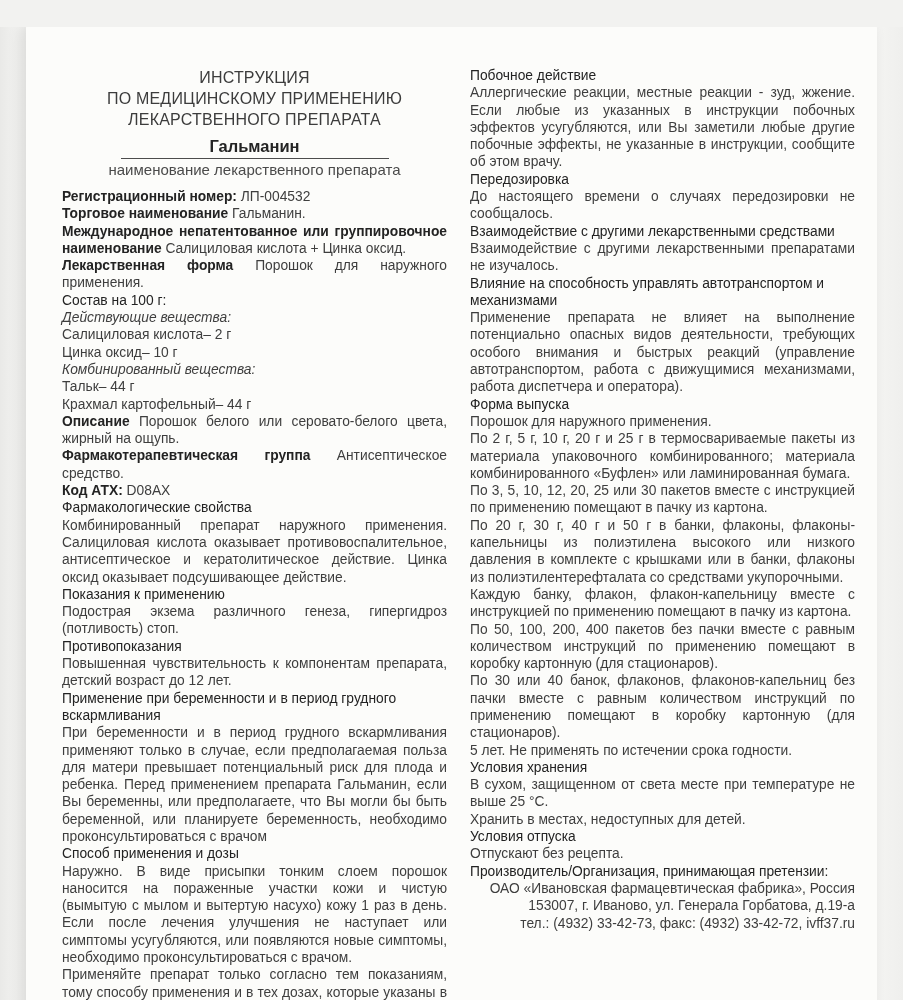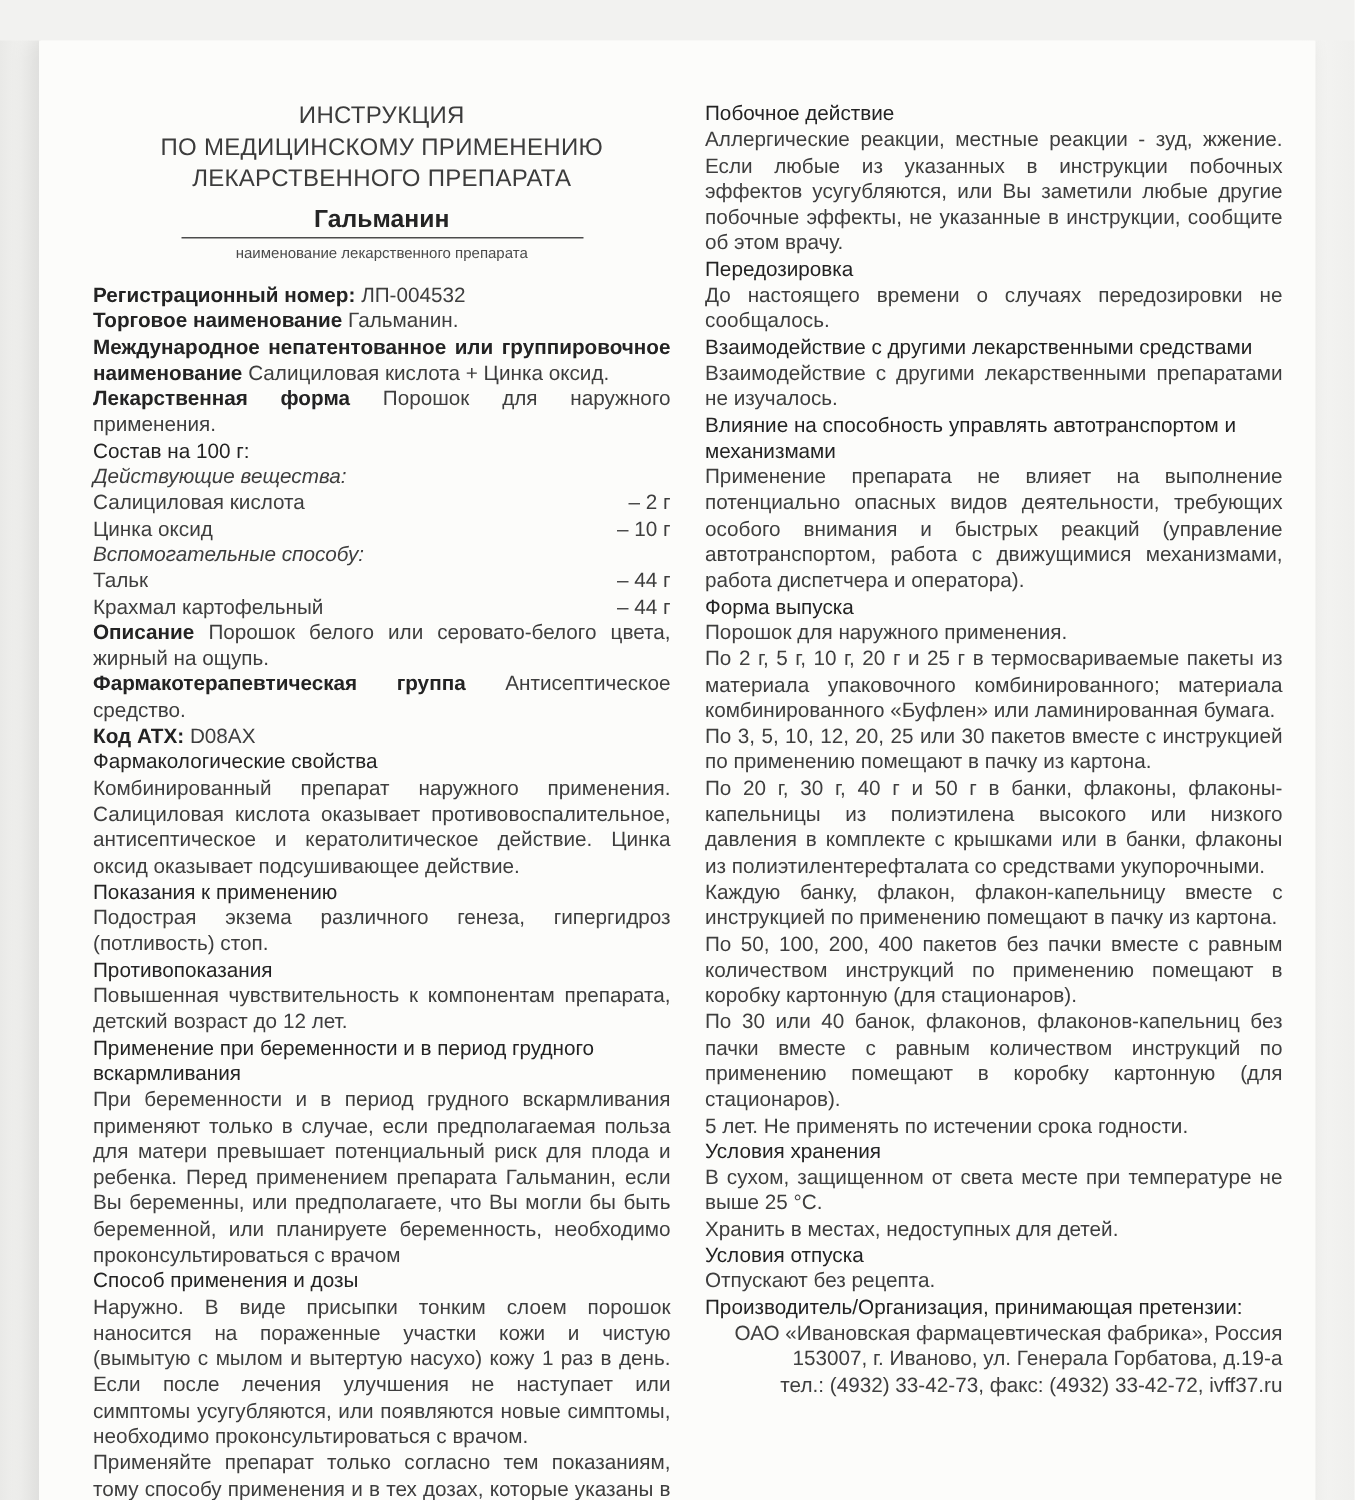--- a/index.html
+++ b/index.html
@@ -23,28 +23,28 @@
     box-sizing:border-box;
     padding:54px 22px 0 36px;
     display:flex;
     gap:23px;
   }
   .col{width:385px;color:#3e3e3e;font-size:13.8px;line-height:17.3px;}
   
   .doc-title{ text-align:center;font-size:16px;line-height:21px;color:#3c3c3c;letter-spacing:0.2px;}
   .drug-name{ text-align:center;font-weight:bold;font-size:16.5px;line-height:18px;margin-top:7px;color:#242424;}
   .drug-underline{height:0;border-bottom:1.6px solid #4c4c4c;width:268px;margin:3px auto 3px auto;}
-  .drug-caption{text-align:center;font-size:10px;line-height:15px;color:#4a4a4a;margin-bottom:11px;}
+  .drug-caption{text-align:center;font-size:15px;line-height:15px;color:#4a4a4a;margin-bottom:11px;}
   
   .sec-heading{font-weight:normal;color:#232323;text-align:left;}
   .para{margin:0;text-align:justify;}
   .para.no-justify{text-align:right;}
   .para.italic{font-style:italic;}
   .lbl{color:#232323;font-weight:bold;}
-  .comp-row{display:flex;justify-content:space-between;}
+  .comp-row{display:flex;}
   .comp-row span:last-child{white-space:nowrap;}
 </style>
 </head>
 <body>
 
 <div class="photo">
   <div class="paper">
 
     <div class="col col-left">
       <div class="doc-header">
@@ -65,21 +65,21 @@
           <div class="sec-heading">Состав на 100 г:</div>
           <p class="para italic">Действующие вещества:</p>
           <div class="comp-row">
             <span>Салициловая кислота</span>
             <span>– 2 г</span>
           </div>
           <div class="comp-row">
             <span>Цинка оксид</span>
             <span>– 10 г</span>
           </div>
-          <p class="para italic">Вспомогательные способу:</p>
+          <p class="para italic">Комбинированный вещества:</p>
           <div class="comp-row">
             <span>Тальк</span>
             <span>– 44 г</span>
           </div>
           <div class="comp-row">
             <span>Крахмал картофельный</span>
             <span>– 44 г</span>
           </div>
           <p class="para"><b class="lbl">Описание </b><span>Порошок белого или серовато-белого цвета, жирный на ощупь.</span></p>
           <p class="para"><b class="lbl">Фармакотерапевтическая группа </b><span>Антисептическое средство.</span></p>

